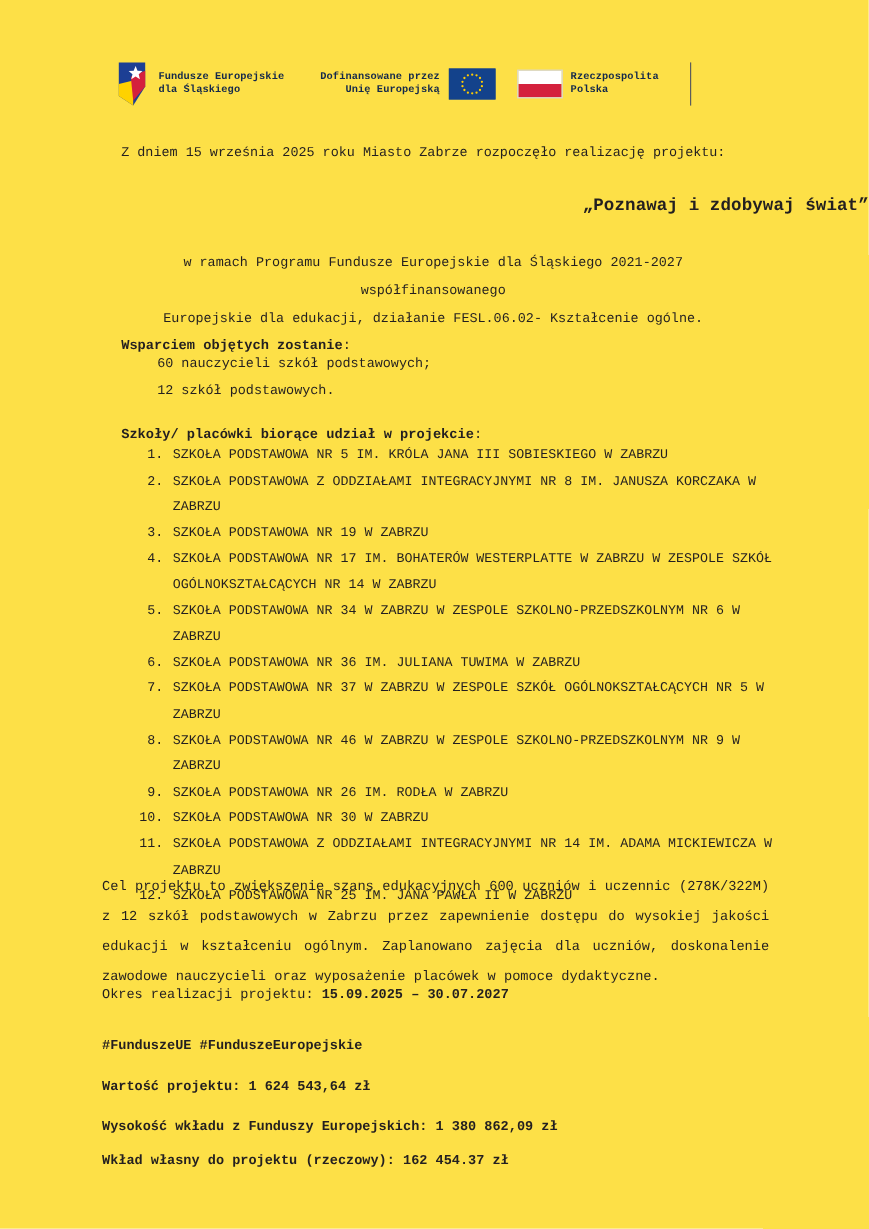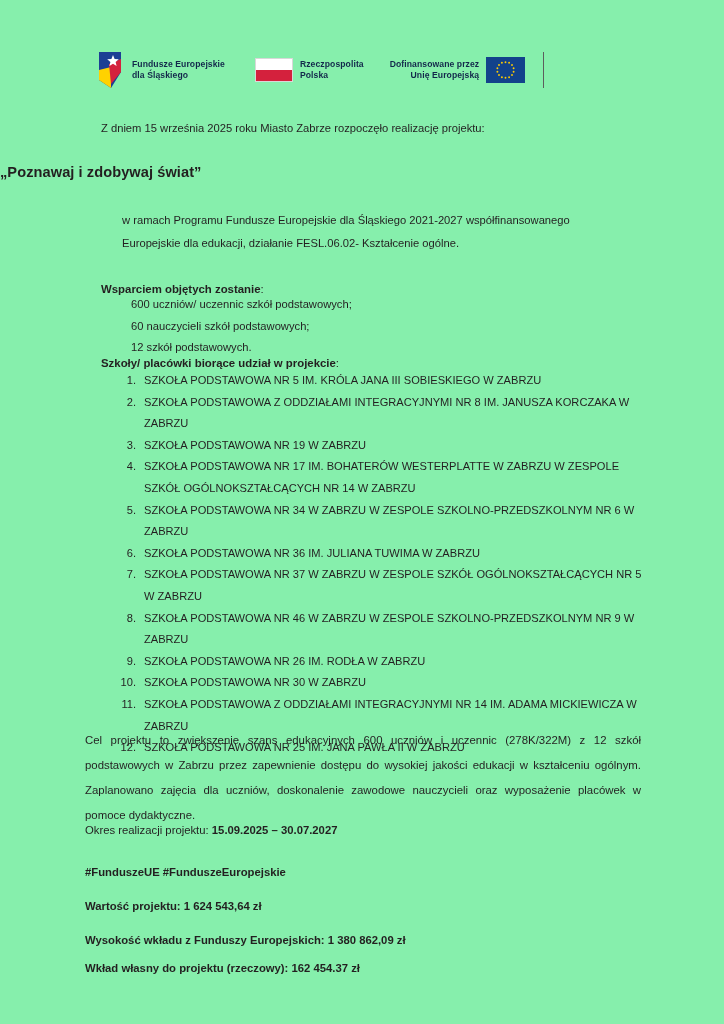--- a/index.html
+++ b/index.html
@@ -11,23 +11,24 @@
   body {
     font-family: "Liberation Sans", sans-serif;
     color: #1a1a1a;
     -webkit-font-smoothing: antialiased;
   }
   .page {
     position: relative;
     width: 724px;
     height: 1024px;
     margin: 0 auto;
-    background: #86efac;
+    background: #fde047;
     overflow: hidden;
     box-sizing: border-box;
+    font-family: Liberation Mono, monospace;
   }
 
   
   .logo-bar {
     position: absolute;
     left: 95px;
     top: 46px;
     width: 560px;
     height: 48px;
     display: flex;
@@ -87,41 +88,41 @@
     left: 0;
     top: 0;
     width: 724px;
   }
   .t {
     position: absolute;
     font-size: 11.2px;
     line-height: 21.5px;
     color: #231f20;
     white-space: nowrap;
+    text-align: center;
   }
   .intro {
     left: 101px;
     top: 118px;
   }
   .title {
     left: 0;
     top: 162px;
     width: 724px;
-    text-align: left;
+    text-align: right;
     font-size: 14.6px;
     font-weight: 700;
     letter-spacing: 0.005em;
     white-space: nowrap;
   }
   .para-program {
     left: 101px;
     top: 209px;
     width: 520px;
     white-space: normal;
-    margin-left: 21px;
   }
   .para-program div { line-height: 23px; }
 
   .lead {
     left: 101px;
     font-weight: 700;
     font-size: 11.4px;
   }
   .lead .reg { font-weight: 400; }
   .lead-wsparcie { top: 279px; }
@@ -197,28 +198,20 @@
     <div class="logo-block block-fe">
       <svg class="logo-mark fe-logo" width="30" height="40" viewBox="0 0 30 40">
         <path d="M4 2 L26 2 L26 22 L16 38 L4 30 Z" fill="#1c3f94"></path>
         <path d="M4 20 L16 17 L16 38 L4 30 Z" fill="#ffd200"></path>
         <path d="M14 14 L26 9 L26 22 L16 34 Z" fill="#d4213d"></path>
         <path d="M18 5 l1.6 3.9 4.2 .3 -3.2 2.7 1 4.1 -3.6 -2.3 -3.6 2.3 1 -4.1 -3.2 -2.7 4.2 -.3 Z" fill="#ffffff"></path>
       </svg>
       <div class="logo-text">
         <div>Fundusze Europejskie</div>
         <div>dla Śląskiego</div>
-      </div>
-    </div>
-
-    <div class="logo-block block-rp">
-      <div class="flag-pl"></div>
-      <div class="logo-text">
-        <div>Rzeczpospolita</div>
-        <div>Polska</div>
       </div>
     </div>
 
     <div class="logo-block block-ue">
       <div class="logo-text right">
         <div>Dofinansowane przez</div>
         <div>Unię Europejską</div>
       </div>
       <div class="flag-eu">
         <svg width="39" height="26" viewBox="0 0 39 26" style="display:block">
@@ -236,39 +229,46 @@
             <circle cx="13.0" cy="18.0" r="0.95"></circle>
             <circle cx="11.4" cy="14.8" r="0.95"></circle>
             <circle cx="11.4" cy="11.2" r="0.95"></circle>
             <circle cx="13.0" cy="8.0" r="0.95"></circle>
             <circle cx="15.9" cy="5.8" r="0.95"></circle>
           </g>
         </svg>
       </div>
     </div>
 
+    <div class="logo-block block-rp">
+      <div class="flag-pl"></div>
+      <div class="logo-text">
+        <div>Rzeczpospolita</div>
+        <div>Polska</div>
+      </div>
+    </div>
+
     <div class="divider"></div>
 
   </div>
 
   <div class="content">
 
     <div class="t intro">Z dniem 15 września 2025 roku Miasto Zabrze rozpoczęło realizację projektu:</div>
 
     <div class="t title">„Poznawaj i zdobywaj świat”</div>
 
     <div class="t para-program">
       <div>w ramach Programu Fundusze Europejskie dla Śląskiego 2021-2027 współfinansowanego</div>
       <div>Europejskie dla edukacji, działanie FESL.06.02- Kształcenie ogólne.</div>
     </div>
 
     <div class="t lead lead-wsparcie"><span>Wsparciem objętych zostanie</span><span class="reg">:</span></div>
 
     <div class="sub-list">
-      <div>600 uczniów/ uczennic szkół podstawowych;</div>
       <div>60 nauczycieli szkół podstawowych;</div>
       <div>12 szkół podstawowych.</div>
     </div>
 
     <div class="t lead lead-szkoly"><span>Szkoły/ placówki biorące udział w projekcie</span><span class="reg">:</span></div>
 
     <div class="num-list">
       <div class="num-item">
           <span class="num-idx">1.</span>
           <span class="num-txt">SZKOŁA PODSTAWOWA NR 5 IM. KRÓLA JANA III SOBIESKIEGO W ZABRZU</span>

